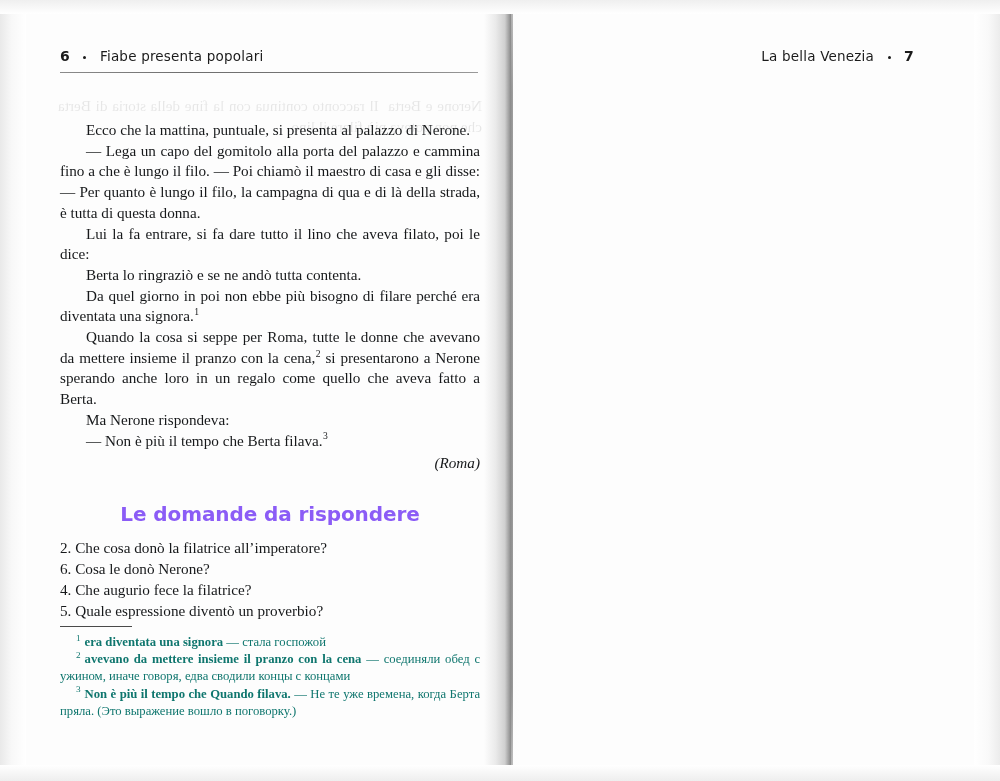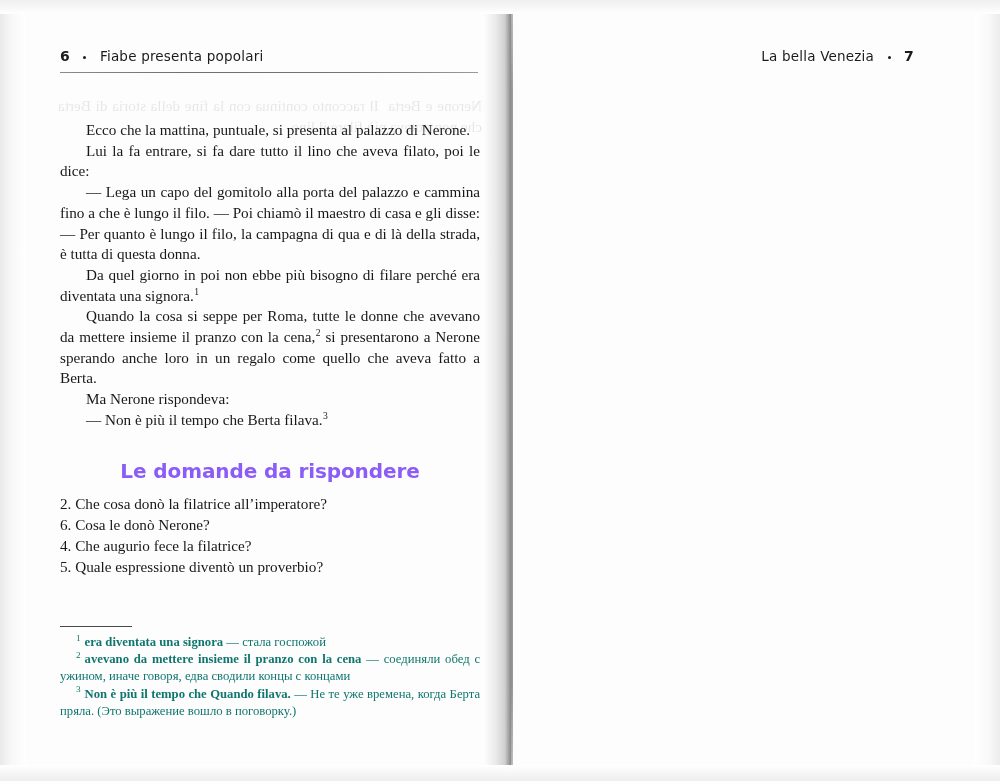--- a/index.html
+++ b/index.html
@@ -179,37 +179,39 @@
     <div class="runhead" id="runhead-left">
       <span class="pg">6</span>
       <span class="dot"></span>
       <span class="ttl">Fiabe presenta popolari</span>
     </div>
     <div class="headrule" id="headrule-left"></div>
 
     <div class="body-col" id="body-left">
 
       <p class="para">Ecco che la mattina, puntuale, si presenta al palazzo di Nerone.</p>
+      <p class="para">— Lega un capo del gomitolo alla porta del palazzo e cammina fino a che è lungo il filo. — Poi chiamò il maestro di casa e gli disse: — Per quanto è lungo il filo, la campagna di qua e di là della strada, è tutta di questa donna.</p>
       <p class="para">Lui la fa entrare, si fa dare tutto il lino che aveva filato, poi le dice:</p>
-      <p class="para">— Lega un capo del gomitolo alla porta del palazzo e cammina fino a che è lungo il filo. — Poi chiamò il maestro di casa e gli disse: — Per quanto è lungo il filo, la campagna di qua e di là della strada, è tutta di questa donna.</p>
+      <p class="para">Berta lo ringraziò e se ne andò tutta contenta.</p>
 
       <p class="para">
         <span>Da quel giorno in poi non ebbe più bisogno di filare perché era diventata una signora.</span><sup class="fn">1</sup>
       </p>
 
       <p class="para">
         <span>Quando la cosa si seppe per Roma, tutte le donne che avevano da mettere insieme il pranzo con la cena,</span><sup class="fn">2</sup><span> si presentarono a Nerone sperando anche loro in un regalo come quello che aveva fatto a Berta.</span>
       </p>
 
       <p class="para">Ma Nerone rispondeva:</p>
 
       <p class="dlg">
         <span>— Non è più il tempo che Berta filava.</span><sup class="fn">3</sup>
       </p>
 
+      <p class="attrib">(Roma)</p>
 
       <div class="sec-heading">Le domande da rispondere</div>
 
       <ol class="qlist">
         <li>2. Che cosa donò la filatrice all’imperatore?</li>
         <li>6. Cosa le donò Nerone?</li>
         <li>4. Che augurio fece la filatrice?</li>
         <li>5. Quale espressione diventò un proverbio?</li>
       </ol>
     </div>

